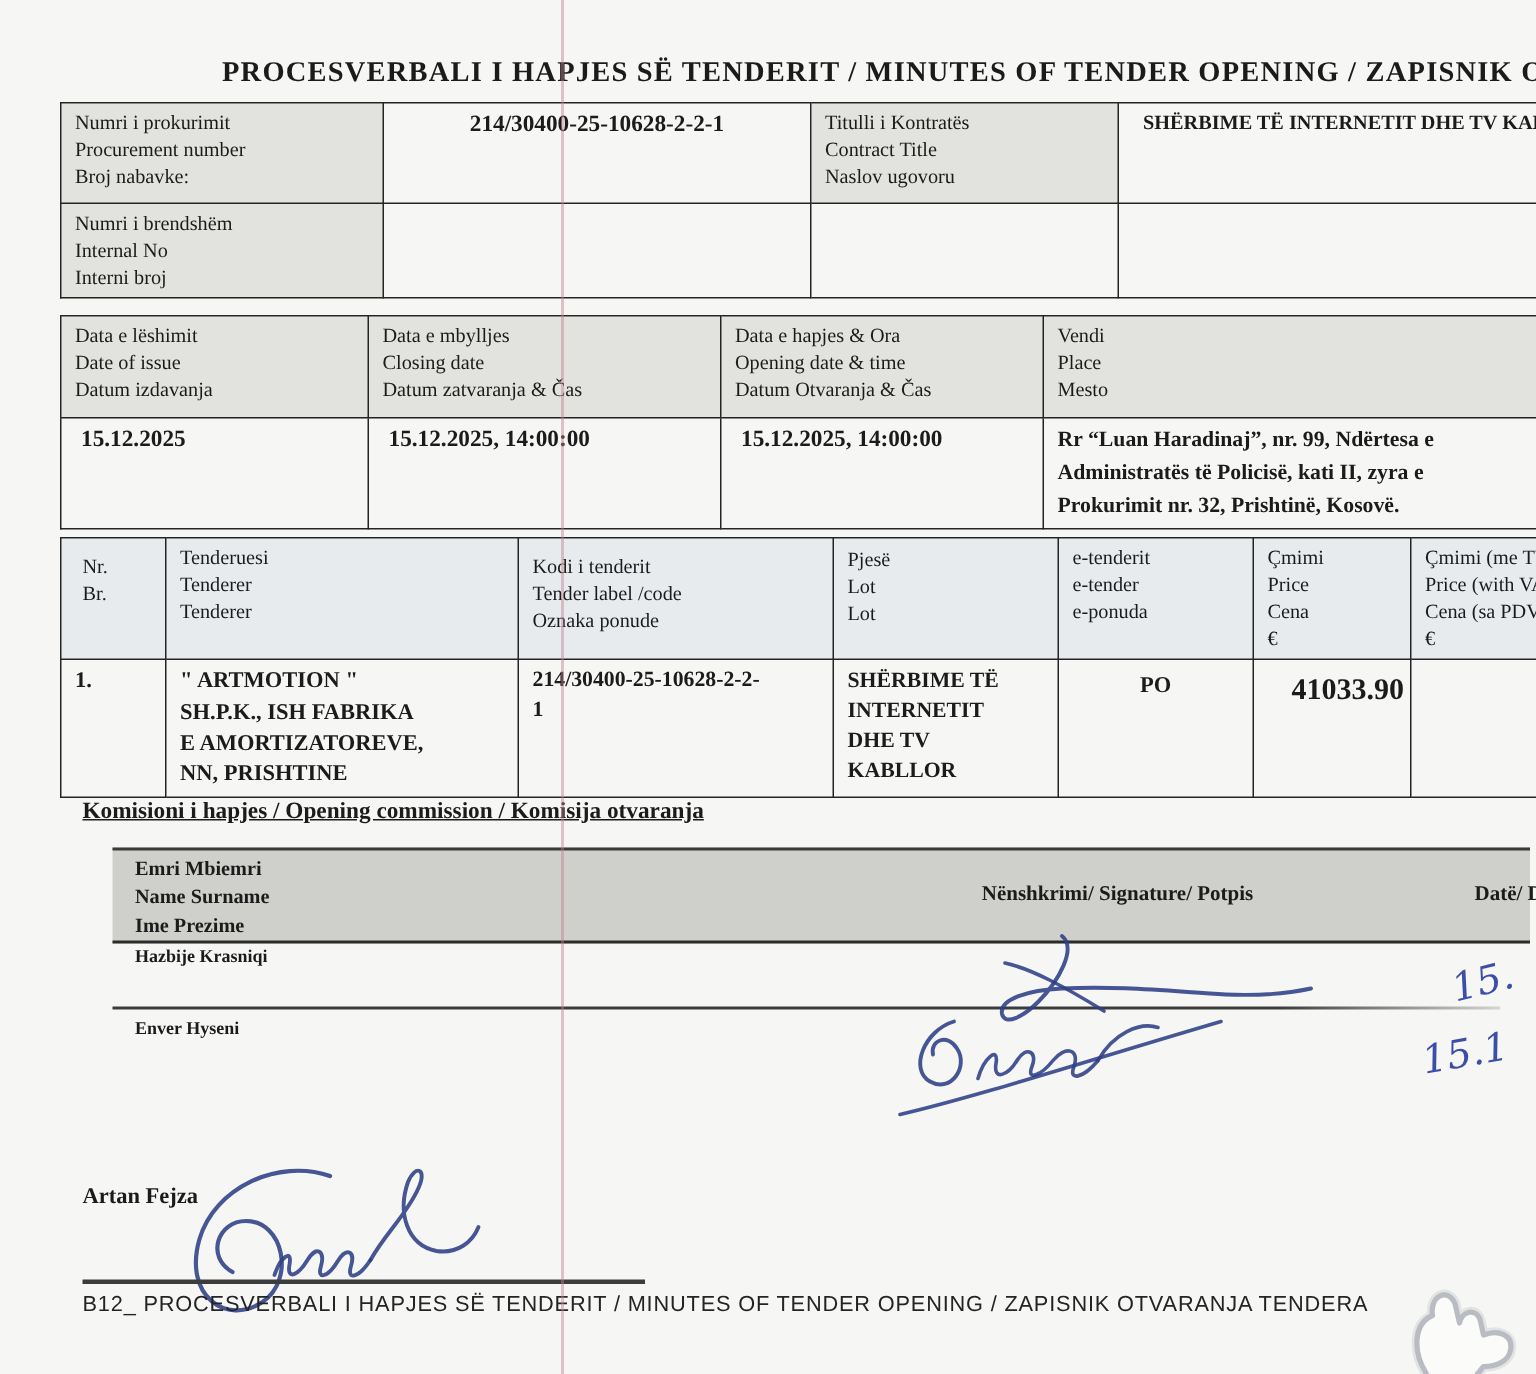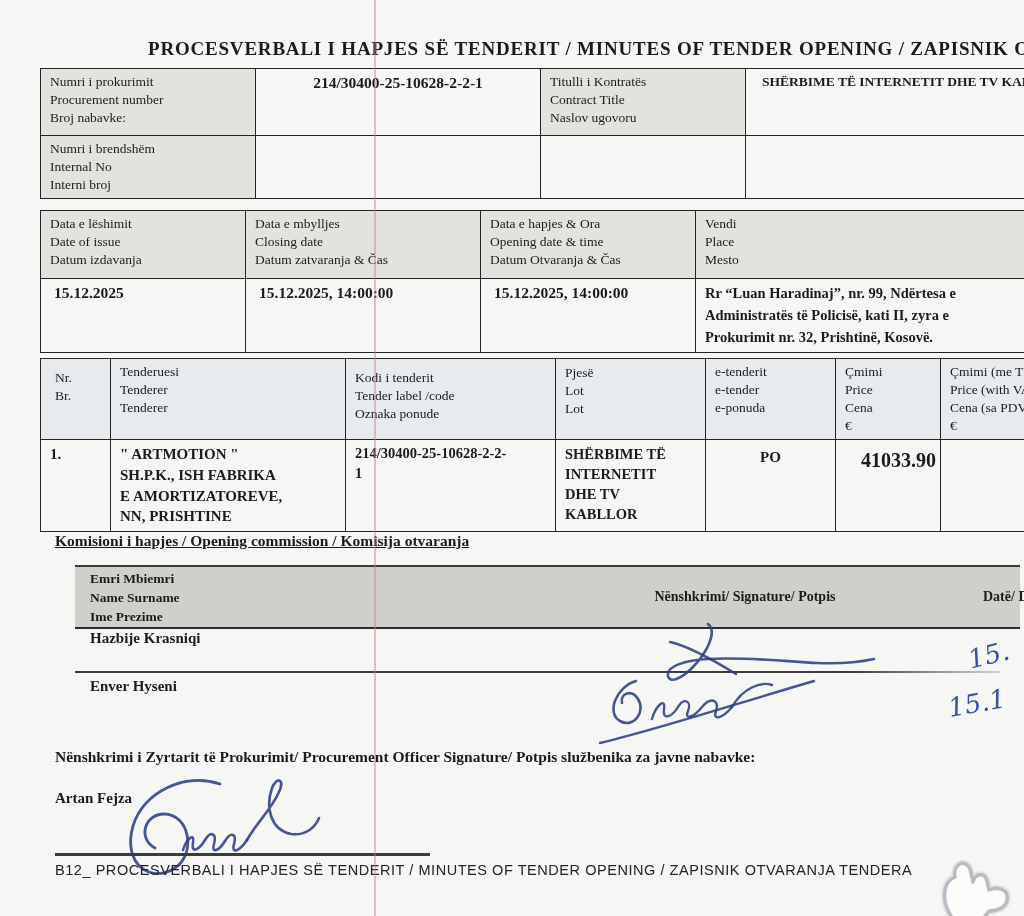--- a/index.html
+++ b/index.html
@@ -23,21 +23,21 @@
   td.hdr{background:#e8ebee;}
   td.val{font-weight:bold;font-size:14.5px;}
   td.mid{vertical-align:middle;}
   td.ctr{text-align:center;}
   td.rgt{text-align:right;}
 
   .comm-bar{
     background:#cfcfcc;border-top:2px solid #3a3a3a;border-bottom:2.5px solid #2c2c2c;
   }
   .comm-lbl{font-weight:bold;font-size:13.5px;line-height:1.4;}
-  .member-name{font-weight:bold;font-size:15px;}
+  .member-name{font-weight:bold;font-size:12px;}
   .rule{background:#3c3c3c;}
   .rule-fade{background:linear-gradient(to right,#3c3c3c 0%,#3c3c3c 84%,rgba(60,60,60,.18) 100%);}
 
   .heading{font-weight:bold;font-size:15.5px;}
   .underlined{text-decoration:underline;}
 
   .hand-date{
     font-style:italic;font-size:26px;color:#3b4fa8;font-family:"DejaVu Serif",serif;
     white-space:nowrap;
   }
@@ -191,21 +191,20 @@
   <svg class="abs sig" style="left:592px;top:655px;" width="230" height="95" viewBox="0 0 230 95">
     <path d="M44,26 C24,32 14,58 28,66 C42,74 54,56 46,44 C40,34 28,38 30,48" stroke-width="2.6"></path>
     <path d="M60,64 C64,50 74,42 72,54 C70,66 80,62 86,52 C92,42 100,46 96,56 C92,66 102,62 110,52 C118,42 128,44 124,56 C120,66 130,64 140,52" stroke-width="2.4"></path>
     <path d="M140,52 C150,34 168,26 180,30" stroke-width="2.4"></path>
     <path d="M8,88 C60,76 140,50 222,26" stroke-width="2.4"></path>
   </svg>
 
   <div class="abs hand-date" style="left:968px;top:640px;transform:rotate(-14deg);">15.</div>
   <div class="abs hand-date" style="left:948px;top:688px;transform:rotate(-10deg);">15.1</div>
 
-  <div class="abs heading" style="left:55px;top:748px;">Nënshkrimi i Zyrtarit të Prokurimit/ Procurement Officer Signature/ Potpis službenika za javne nabavke:</div>
   <div class="abs b" style="left:55px;top:790px;font-size:15px;">Artan Fejza</div>
 
   <svg class="abs sig" style="left:65px;top:770px;" width="330" height="120" viewBox="0 0 330 120">
     <path d="M155,14 C120,2 78,22 68,56 C57,94 86,114 110,98 C132,83 124,44 99,44 C80,44 72,68 90,78" stroke-width="2.8"></path>
     <path d="M118,80 C122,68 130,62 128,73 C126,84 134,80 140,70 C146,60 152,64 149,74 C146,84 154,81 160,71 C166,61 172,64 169,74 C166,84 174,82 182,70" stroke-width="2.6"></path>
     <path d="M182,70 C192,52 206,40 214,22 C220,9 212,6 207,18 C200,38 206,60 226,64 C240,66 250,58 254,48" stroke-width="2.6"></path>
   </svg>
   <div class="abs rule" style="left:55px;top:853px;width:375px;height:2.5px;"></div>
 
   <div class="abs footer" style="left:55px;top:862px;">B12_ PROCESVERBALI I HAPJES SË TENDERIT / MINUTES OF TENDER OPENING / ZAPISNIK OTVARANJA TENDERA</div>

